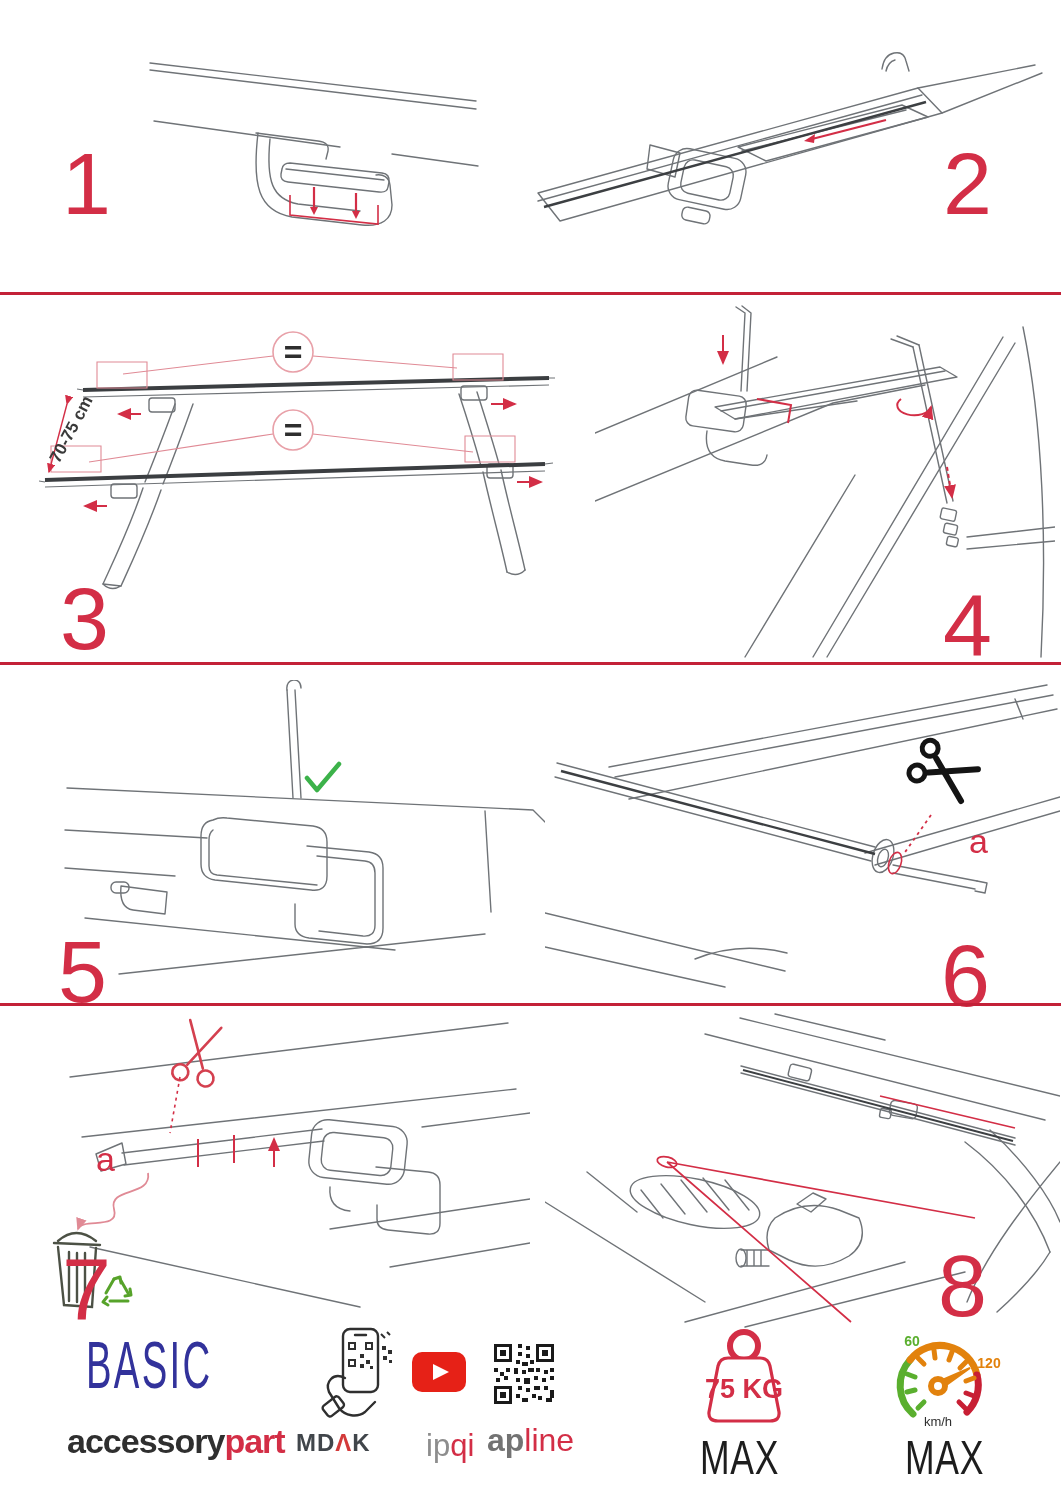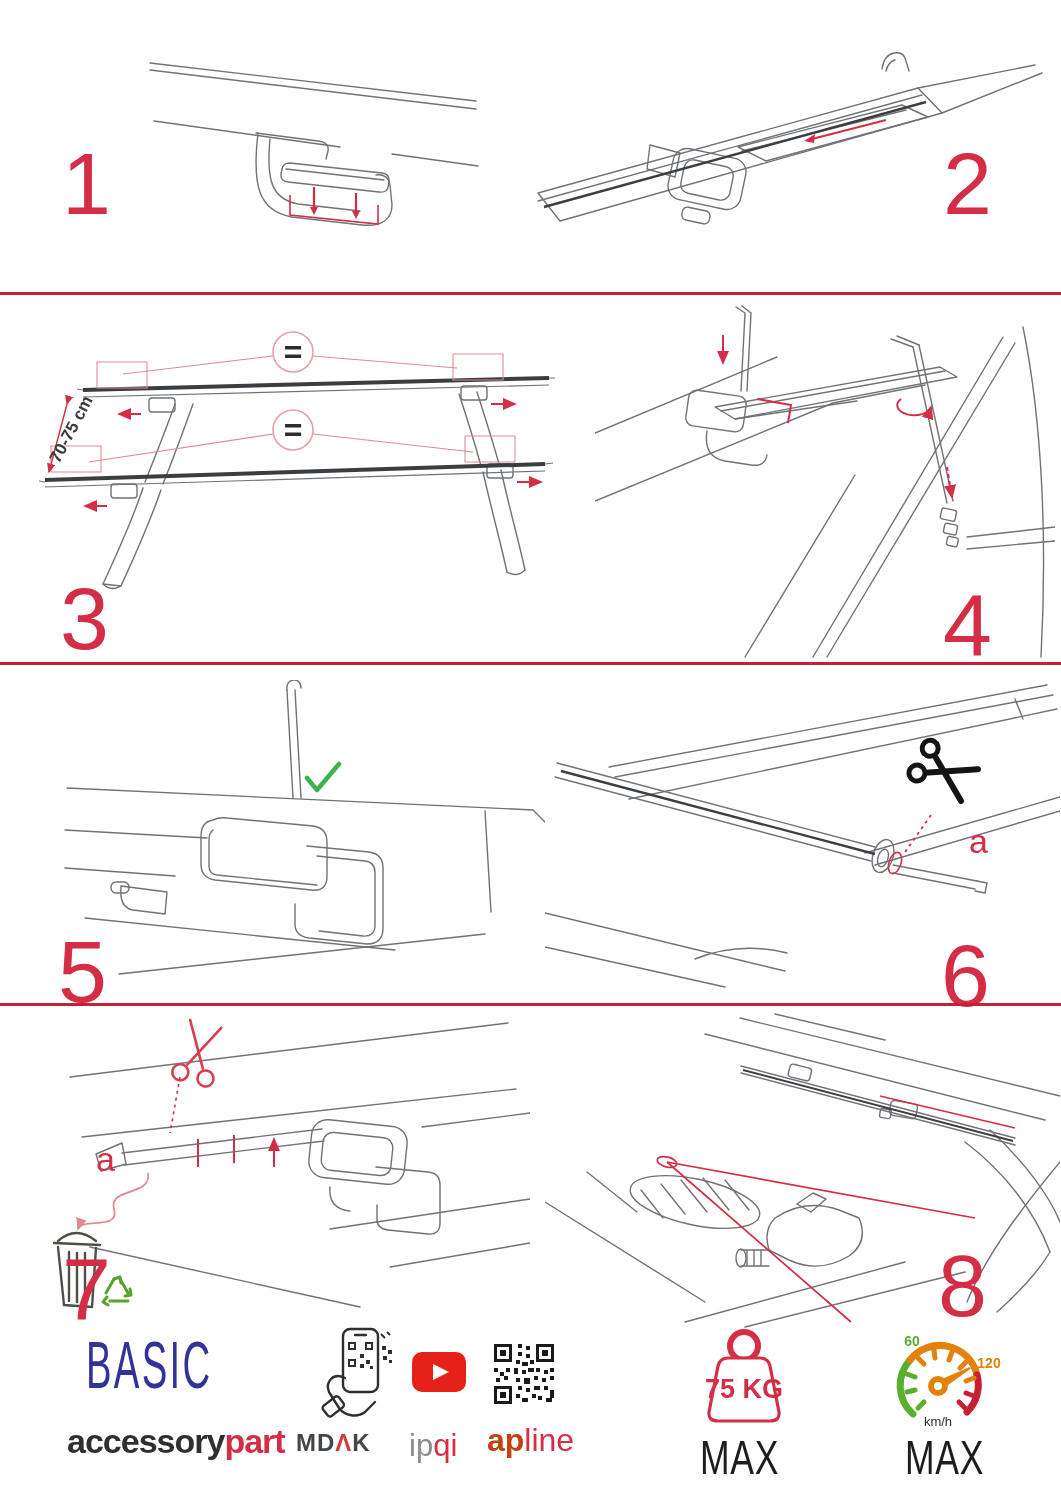--- a/index.html
+++ b/index.html
@@ -13,24 +13,24 @@
 
   
   .brand-basic{position:absolute;left:86px;top:1332px;font-size:66px;line-height:1;font-weight:500;
      color:#32329b;letter-spacing:4px;transform:scaleX(.58);transform-origin:left top;white-space:nowrap;}
   .accessorypart{position:absolute;left:67px;top:1424px;font-size:34px;line-height:1;font-weight:700;
      letter-spacing:-1px;white-space:nowrap;}
   .accessorypart .p1{color:#2f2f2f}.accessorypart .p2{color:#d32e46}
   .mdak{position:absolute;left:296px;top:1431px;font-size:24px;line-height:1;font-weight:600;
      color:#41464b;letter-spacing:1px;}
   .mdak .red{color:#d33a3a}
-  .ipqi{position:absolute;left:409px;top:1430px;font-size:31px;line-height:1;font-weight:500;letter-spacing:0;}
+  .ipqi{position:absolute;left:426px;top:1430px;font-size:31px;line-height:1;font-weight:500;letter-spacing:0;}
   .ipqi .p1{color:#8d8d8d}.ipqi .p2{color:#d32e46}
   .apline{position:absolute;left:487px;top:1424px;font-size:32px;line-height:1;font-weight:600;letter-spacing:0;}
-  .apline .p1{color:#c2410c}.apline .p2{color:#d32e46;font-weight:400}
+  .apline .p1{color:#737373}.apline .p2{color:#d32e46;font-weight:400}
   .max-label{position:absolute;font-size:48px;line-height:1;font-weight:500;color:#1d1d1d;
      transform:scaleX(.74);transform-origin:left top;letter-spacing:1px;}
   .icon-abs{position:absolute;}
 </style>
 </head>
 <body>
 
 <div class="page">
 
   <div class="panel" style="left:140px;top:35px;width:340px;height:230px">

